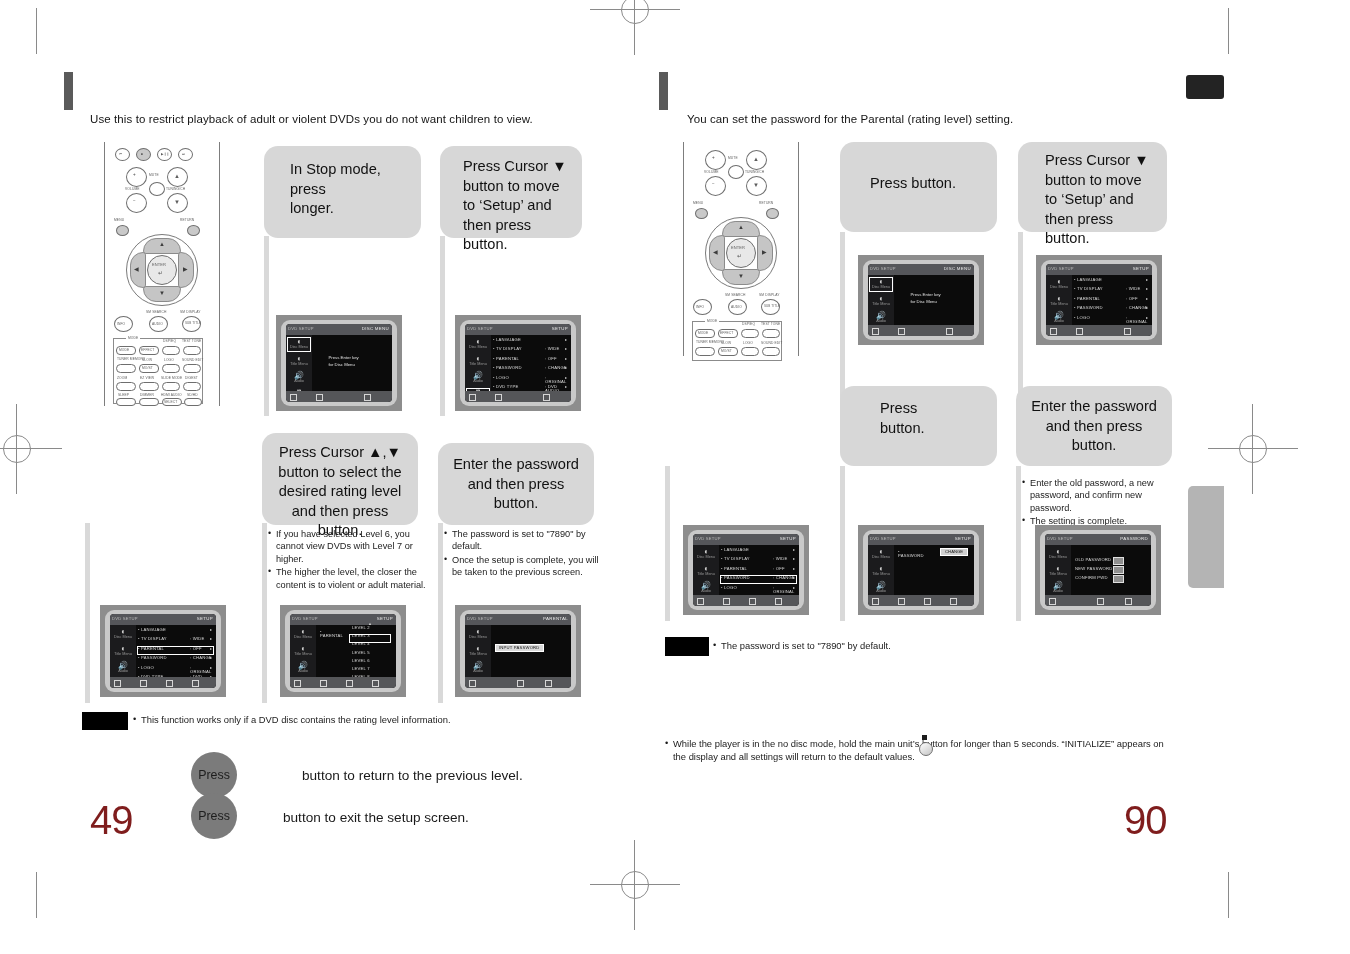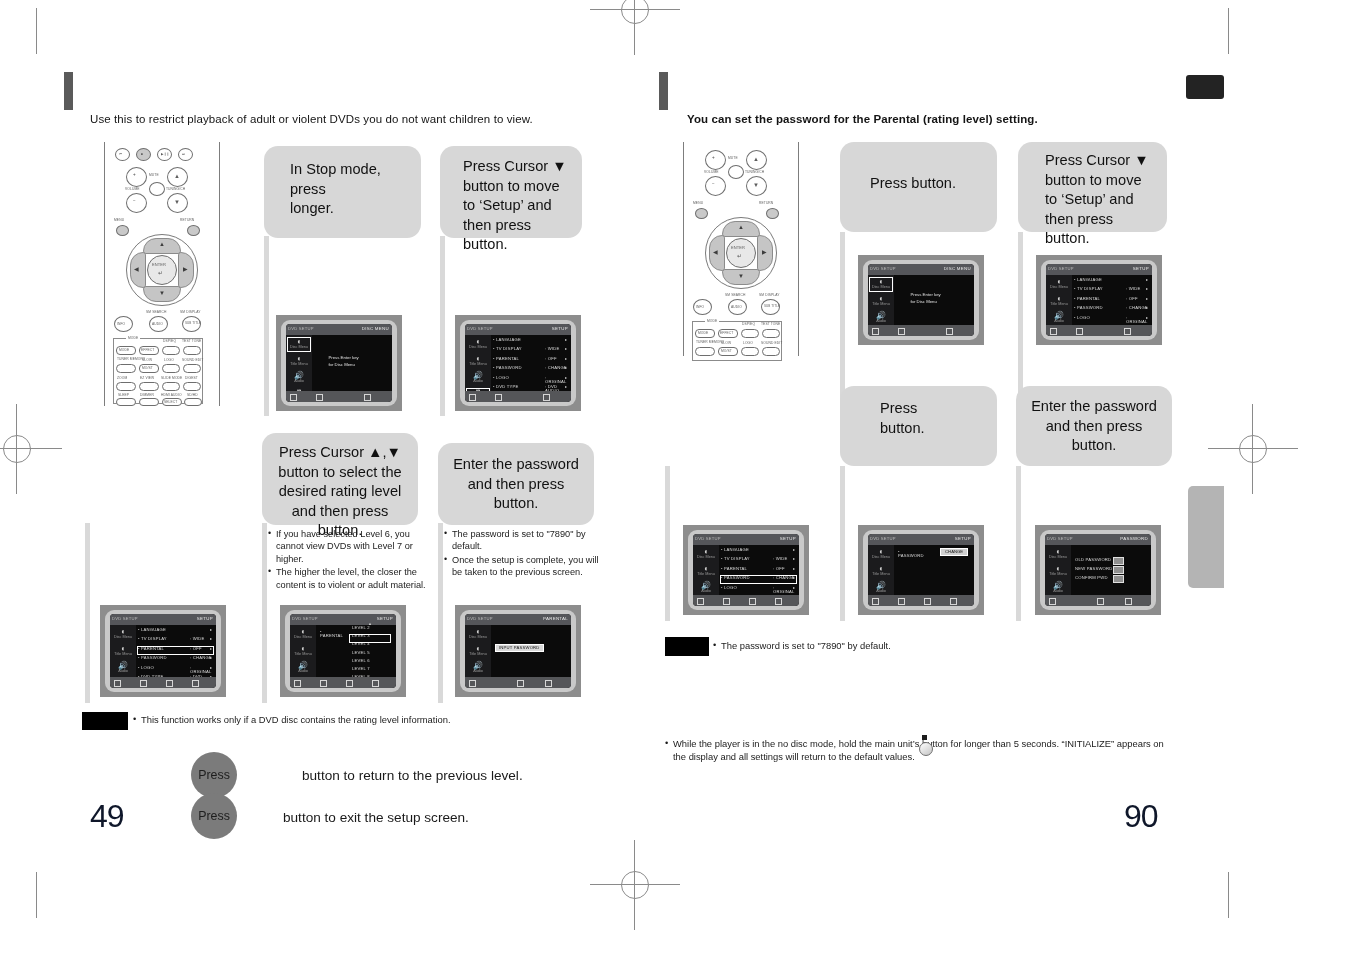--- a/index.html
+++ b/index.html
@@ -87,21 +87,21 @@
   .rdpad{position:absolute;border-radius:50%;border:1px solid #7a7a7a;background:#fff;box-sizing:border-box;}
   .rpetal{position:absolute;background:#c5c5c5;border:1px solid #8b8b8b;box-sizing:border-box;}
   .rcenter{position:absolute;border-radius:50%;border:1px solid #6e6e6e;background:#e8e8e8;box-sizing:border-box;}
   .arrowg{position:absolute;font-size:6px;color:#3d3d3d;line-height:6px;}
   .keypad{position:absolute;border:1px solid #8b8b8b;box-sizing:border-box;}
 
   
   .pressrow{position:absolute;font-size:13.6px;color:#1a1a1a;}
   .pill{position:absolute;width:46px;height:46px;border-radius:50%;background:#7b7b7b;color:#1d1d1d;
         font-size:12.4px;display:flex;align-items:center;justify-content:center;}
-  .pagenum{position:absolute;font-size:32px;color:#0f172a;letter-spacing:-1px;}
+  .pagenum{position:absolute;font-size:40px;color:#7f1d1d;letter-spacing:-1px;}
 
   .footnote{position:absolute;font-size:9.4px;line-height:13px;color:#1b1b1b;}
   .footnote .li{position:relative;padding-left:8px;margin-bottom:2px;}
   .footnote .li:before{content:"•";position:absolute;left:0;top:-1px;}
 
   .blacktab{position:absolute;background:#232323;border-radius:3px;}
   .graytab{position:absolute;background:#b4b4b4;border-radius:5px 0 0 5px;}
   .stopicon{position:absolute;}
   .stopicon .sq{position:absolute;left:4px;top:0;width:5px;height:5px;background:#1c1c1c;}
   .stopicon .ci{position:absolute;left:1px;top:7px;width:12px;height:12px;border-radius:50%;
@@ -521,21 +521,21 @@
     </span>
   </div>
 
   <div class="pill" style="left:191px;top:752px;">Press</div>
   <div class="pressrow" style="left:302px;top:768px;">button to return to the previous level.</div>
   <div class="pill" style="left:191px;top:793px;">Press</div>
   <div class="pressrow" style="left:283px;top:810px;">button to exit the setup screen.</div>
   <div class="pagenum" style="left:90px;top:798px;">49</div>
 
   <div class="secbar" style="left:659px;top:72px;"></div>
-  <div class="intro" style="left:687px;top:113px;font-weight:bold;">You can set the password for the Parental (rating level) setting.</div>
+  <div class="intro" style="left:687px;top:113px;">You can set the password for the Parental (rating level) setting.</div>
 
   <div class="remote" style="left:683px;top:142px;width:114px;height:214px;">
     <div class="shell"></div>
     <div class="rbtn" style="left:22px;top:8px;width:21px;height:20px;"></div>
     <div class="rlabel big" style="left:29px;top:13px;">+</div>
     <div class="rbtn" style="left:22px;top:34px;width:21px;height:20px;"></div>
     <div class="rlabel big" style="left:29px;top:39px;">−</div>
     <div class="rbtn" style="left:63px;top:8px;width:21px;height:20px;"></div>
     <div class="rlabel" style="left:70px;top:14px;font-size:6px;">▲</div>
     <div class="rbtn" style="left:63px;top:34px;width:21px;height:20px;"></div>
@@ -802,20 +802,24 @@
           <i style="left:30px;"></i>
           <i style="left:56px;"></i>
           <i style="left:82px;"></i>
         </div>
       </div>
     </div>
   </div>
 
   <div class="stem" style="left:1016px;top:466px;height:155px;"></div>
   <div class="bubble ta-c" style="left:1016px;top:386px;width:156px;height:80px;padding:11px 14px;">Enter the password and then press button.</div>
+  <div class="notes" style="left:1022px;top:477px;width:164px;">
+    <div class="li">Enter the old password, a new password, and confirm new password.</div>
+    <div class="li">The setting is complete.</div>
+  </div>
   <div class="tv" style="left:1035px;top:525px;width:126px;height:90px;">
     <div class="tvinner">
       <div class="scr">
         <div class="topbar">
           <div class="tl">DVD SETUP</div>
           <div class="tr">PASSWORD</div>
         </div>
         <div class="rail">
           <div class="railitem" style="top:3px;">
               <span class="gl">◖</span>

